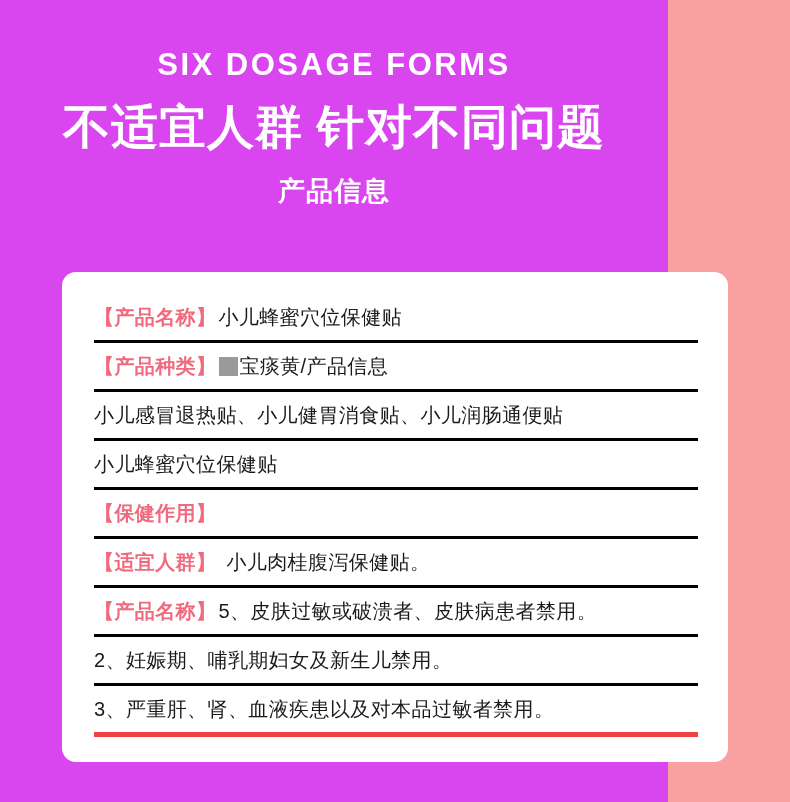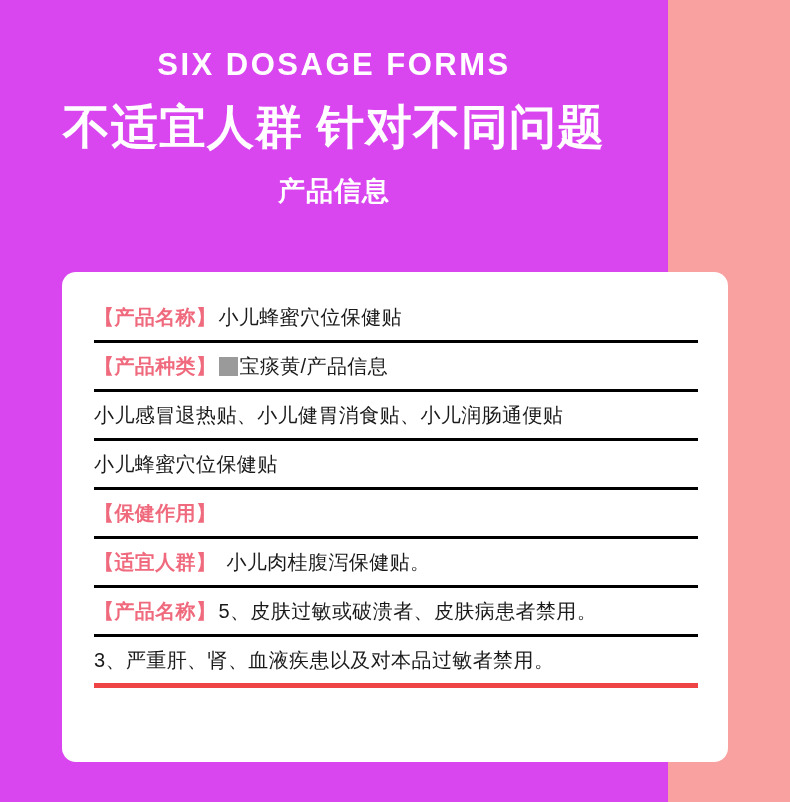--- a/index.html
+++ b/index.html
@@ -134,20 +134,23 @@
       <div class="row">
         <span class="label">【适宜人群】</span>
         <span class="value gap">小儿肉桂腹泻保健贴。</span>
       </div>
 
       <div class="row">
         <span class="label">【产品名称】</span>
         <span class="value">5、皮肤过敏或破溃者、皮肤病患者禁用。</span>
       </div>
 
+      <div class="row">
+        <span class="value">2、妊娠期、哺乳期妇女及新生儿禁用。</span>
+      </div>
 
       <div class="row">
         <span class="value">3、严重肝、肾、血液疾患以及对本品过敏者禁用。</span>
       </div>
 
     </div>
   </div>
 
 </div>
 

